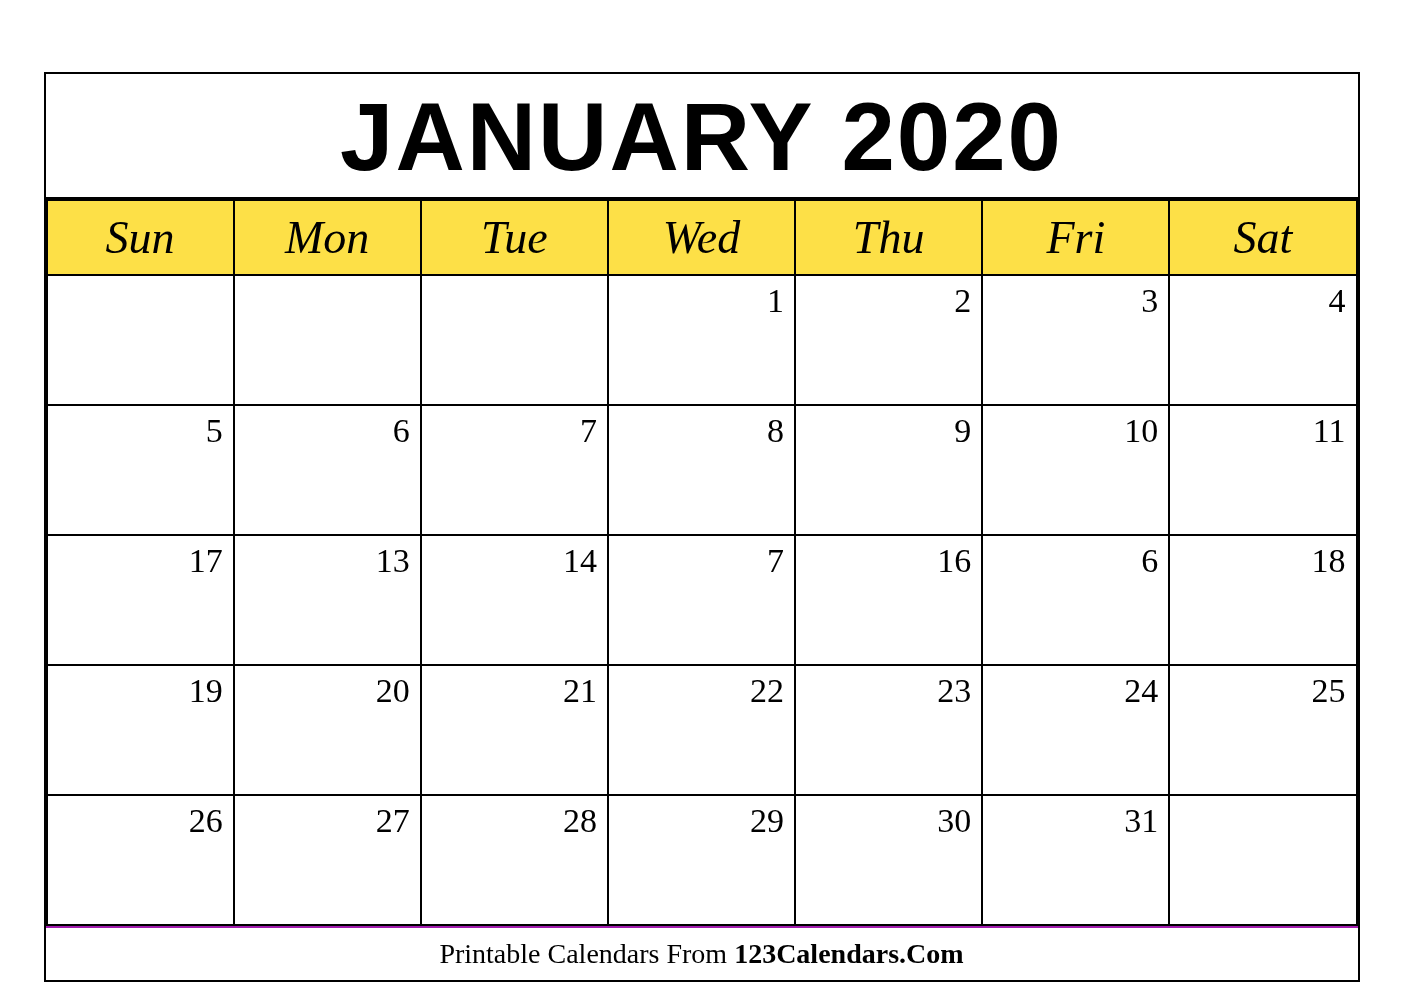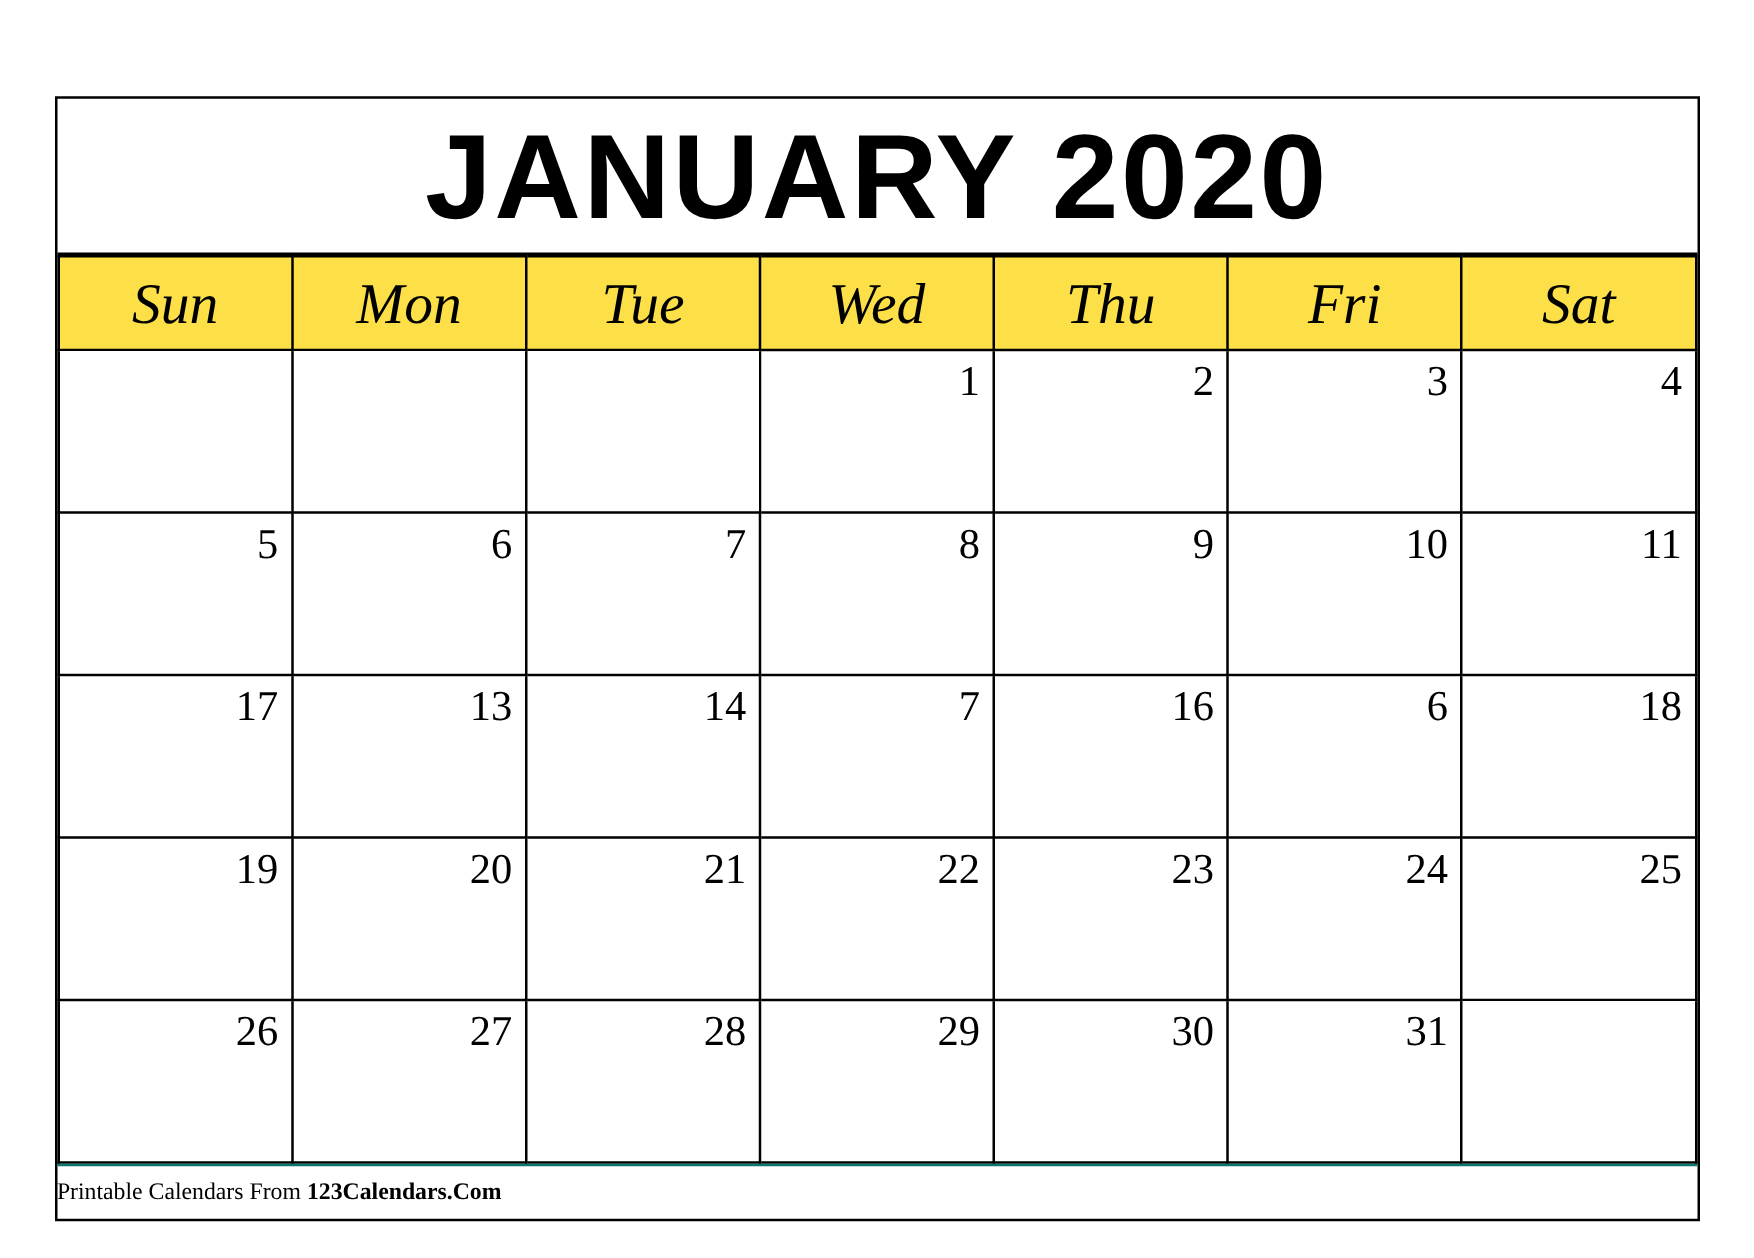--- a/index.html
+++ b/index.html
@@ -69,24 +69,25 @@
       text-align: right;
       display: block;
       width: 100%;
     }
 
     .empty-cell {
       background: #fff;
     }
 
     .calendar-footer {
-      font-size: 19px;
+      text-align: center;
+      font-size: 28px;
       font-family: Georgia, serif;
       padding: 10px 0;
-      border-top: 2px solid #0f766e;
+      border-top: 2px solid #a21caf;
     }
 
     .calendar-footer strong {
       font-weight: bold;
     }
   </style>
 </head>
 <body>
 
 <div class="calendar-wrapper">

